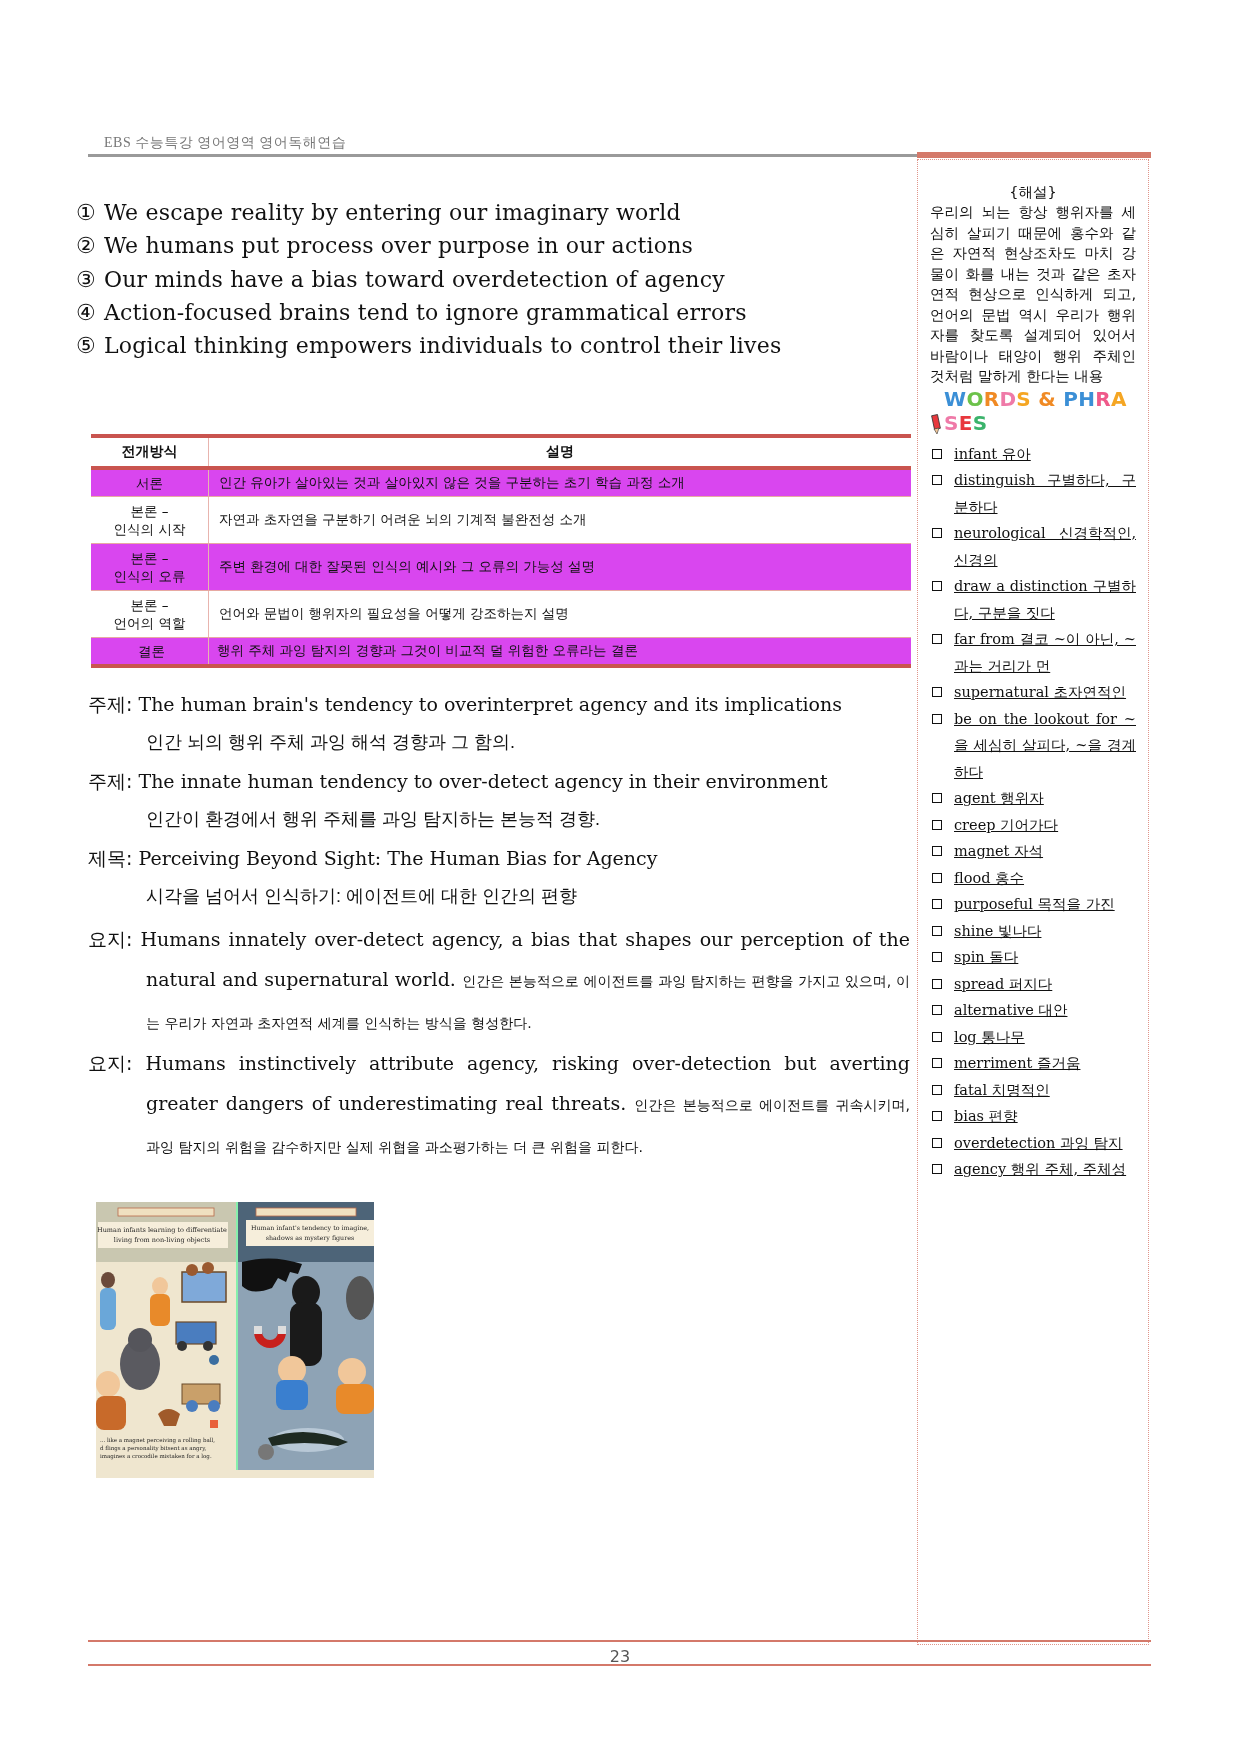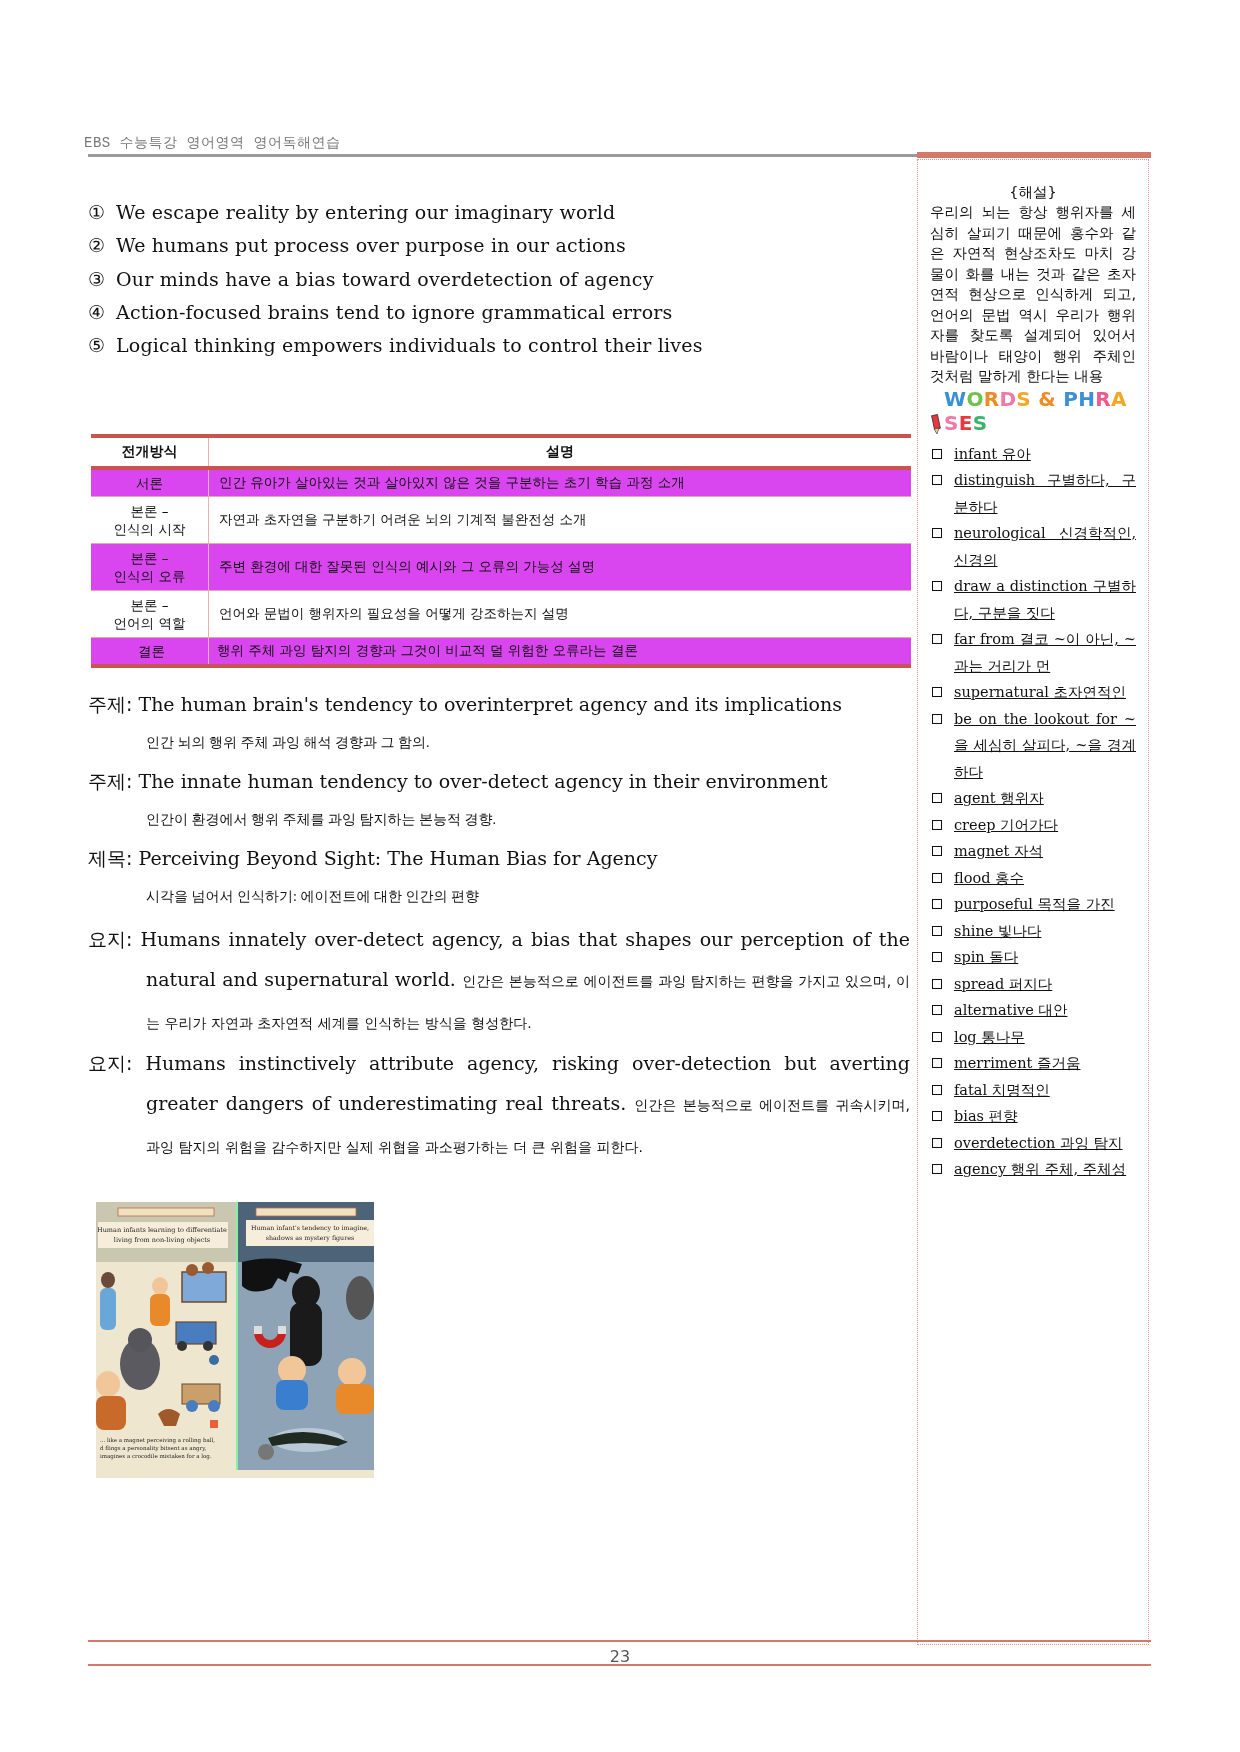--- a/index.html
+++ b/index.html
@@ -1,55 +1,55 @@
 <!DOCTYPE html>
 <html><head>
   <meta charset="utf-8">
   <style>
     html, body { margin: 0; padding: 0; background: #ffffff; }
     body { width: 1240px; height: 1752px; position: relative; overflow: hidden; font-family: "DejaVu Sans", sans-serif; color: #111; }
 
-    .header-title { position: absolute; left: 84px; top: 134px; font-size: 14px; color: #777; letter-spacing: 0.5px; font-family: Liberation Mono, monospace; }
+    .header-title { position: absolute; left: 104px; top: 134px; font-size: 14px; color: #777; letter-spacing: 0.5px; font-family: Liberation Serif, serif; }
     .header-rule { position: absolute; left: 88px; top: 154px; width: 830px; height: 3px; background: #9a9a9a; }
     .side-topbar { position: absolute; left: 917px; top: 152px; width: 234px; height: 6px; background: #d4796a; }
 
     .sidebar { position: absolute; left: 917px; top: 159px; width: 232px; height: 1486px; border: 1px dotted #e0958a; box-sizing: border-box; }
     .sidebar-inner { padding: 22px 12px 0 12px; }
     .expl-title { text-align: center; font-size: 14.5px; line-height: 20px; margin-bottom: 0; }
     .expl-body { font-size: 14.5px; line-height: 20.5px; text-align: justify; text-align-last: left; word-break: break-all; }
 
     .wp-header { margin-top: 20px; display: flex; align-items: flex-end; font-family: "DejaVu Sans", sans-serif; font-weight: bold; font-size: 20px; letter-spacing: 0.3px; height: 28px; }
     .wp-pencil { width: 12px; height: 22px; margin-right: 2px; position: relative; }
     .wp-pencil svg { display: block; }
     .wp-header span.ch { display: inline-block; }
 
     .word-list { list-style: none; margin: 6px 0 0 0; padding: 0; }
     .word-item { position: relative; padding-left: 24px; font-size: 14.5px; line-height: 26.5px; text-align: justify; text-align-last: left; font-family: "DejaVu Serif", serif; text-decoration: underline; }
     .word-item .cb { position: absolute; left: 2px; top: 8px; width: 10px; height: 10px; border: 1.6px solid #111; box-sizing: border-box; }
 
-    .options { position: absolute; left: 88px; top: 196px; font-family: "DejaVu Serif", serif; font-size: 19px; line-height: 33.3px; letter-spacing: 0.2px; }
+    .options { position: absolute; left: 76px; top: 196px; font-family: "DejaVu Serif", serif; font-size: 22px; line-height: 33.3px; letter-spacing: 0.2px; }
     .option { white-space: nowrap; }
     .option .num { display: inline-block; width: 28px; }
 
     .table-wrap { position: absolute; left: 91px; top: 434px; width: 820px; }
     table.struct { width: 100%; border-collapse: collapse; font-size: 13.5px; }
     table.struct th { font-weight: bold; font-size: 14px; height: 26px; border-top: 4px solid #c9544f; border-bottom: 4px solid #c9544f; }
     table.struct th.c1 { border-right: 1px solid #e8b4ae; width: 105px; }
     table.struct td { border-bottom: 1px solid #e7a9a2; padding: 0 10px; }
     table.struct td.c1 { text-align: center; border-right: 1px solid #e8b4ae; width: 105px; padding: 0 4px; line-height: 18px; }
     table.struct tr.shade td { background: #d946ef; }
     table.struct tr.r-single td { height: 26px; }
     table.struct tr.r-double td { height: 46px; }
     table.struct tr.last td { border-bottom: 4px solid #c9544f; padding-left: 8px; }
 
     .summary { position: absolute; left: 88px; top: 688px; width: 822px; }
     .sum-block { margin: 0; }
     .sum-line { font-size: 19px; font-family: "DejaVu Serif", serif; line-height: 32px; text-align: justify; text-align-last: left; }
     .sum-label { font-family: "DejaVu Sans", sans-serif; font-size: 19px; }
-    .sum-ko { font-size: 14px; font-family: Liberation Serif, serif; padding-left: 58px; line-height: 45px; }
+    .sum-ko { font-size: 18px; font-family: Liberation Sans, sans-serif; padding-left: 58px; line-height: 45px; }
     .sum-wrap { padding-left: 58px; text-indent: -58px; font-size: 19px; font-family: "DejaVu Serif", serif; line-height: 40px; text-align: justify; text-align-last: left; }
     .sum-wrap .ko-inline { font-size: 14px; font-family: "DejaVu Sans", sans-serif; }
 
     .illustration { position: absolute; left: 96px; top: 1202px; width: 278px; height: 276px; background: #86efac; overflow: hidden; }
     .illustration svg { display: block; }
 
     .footer-rule-top { position: absolute; left: 88px; top: 1640px; width: 1063px; height: 2px; background: #d4796a; }
     .footer-page { position: absolute; left: 0; width: 1240px; top: 1647px; text-align: center; font-size: 16px; color: #555; font-family: "DejaVu Sans", sans-serif; }
     .footer-rule-bottom { position: absolute; left: 88px; top: 1664px; width: 1063px; height: 2px; background: #d4796a; }
   </style>

